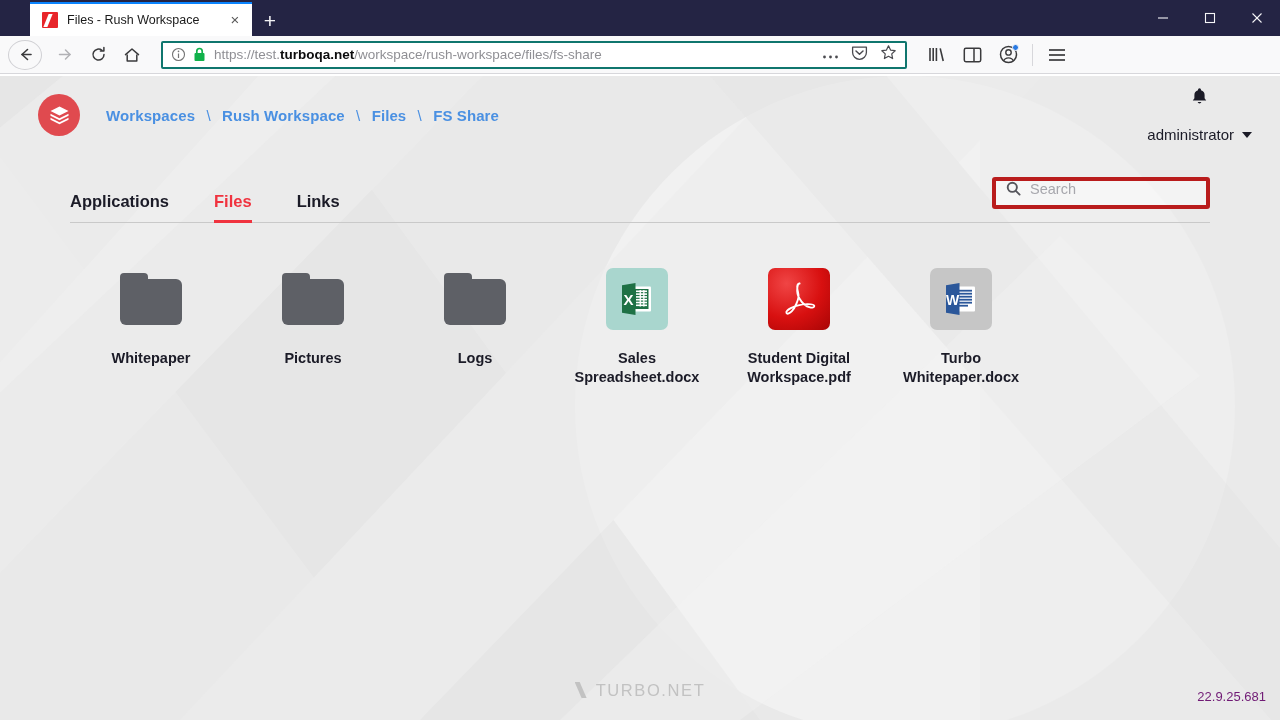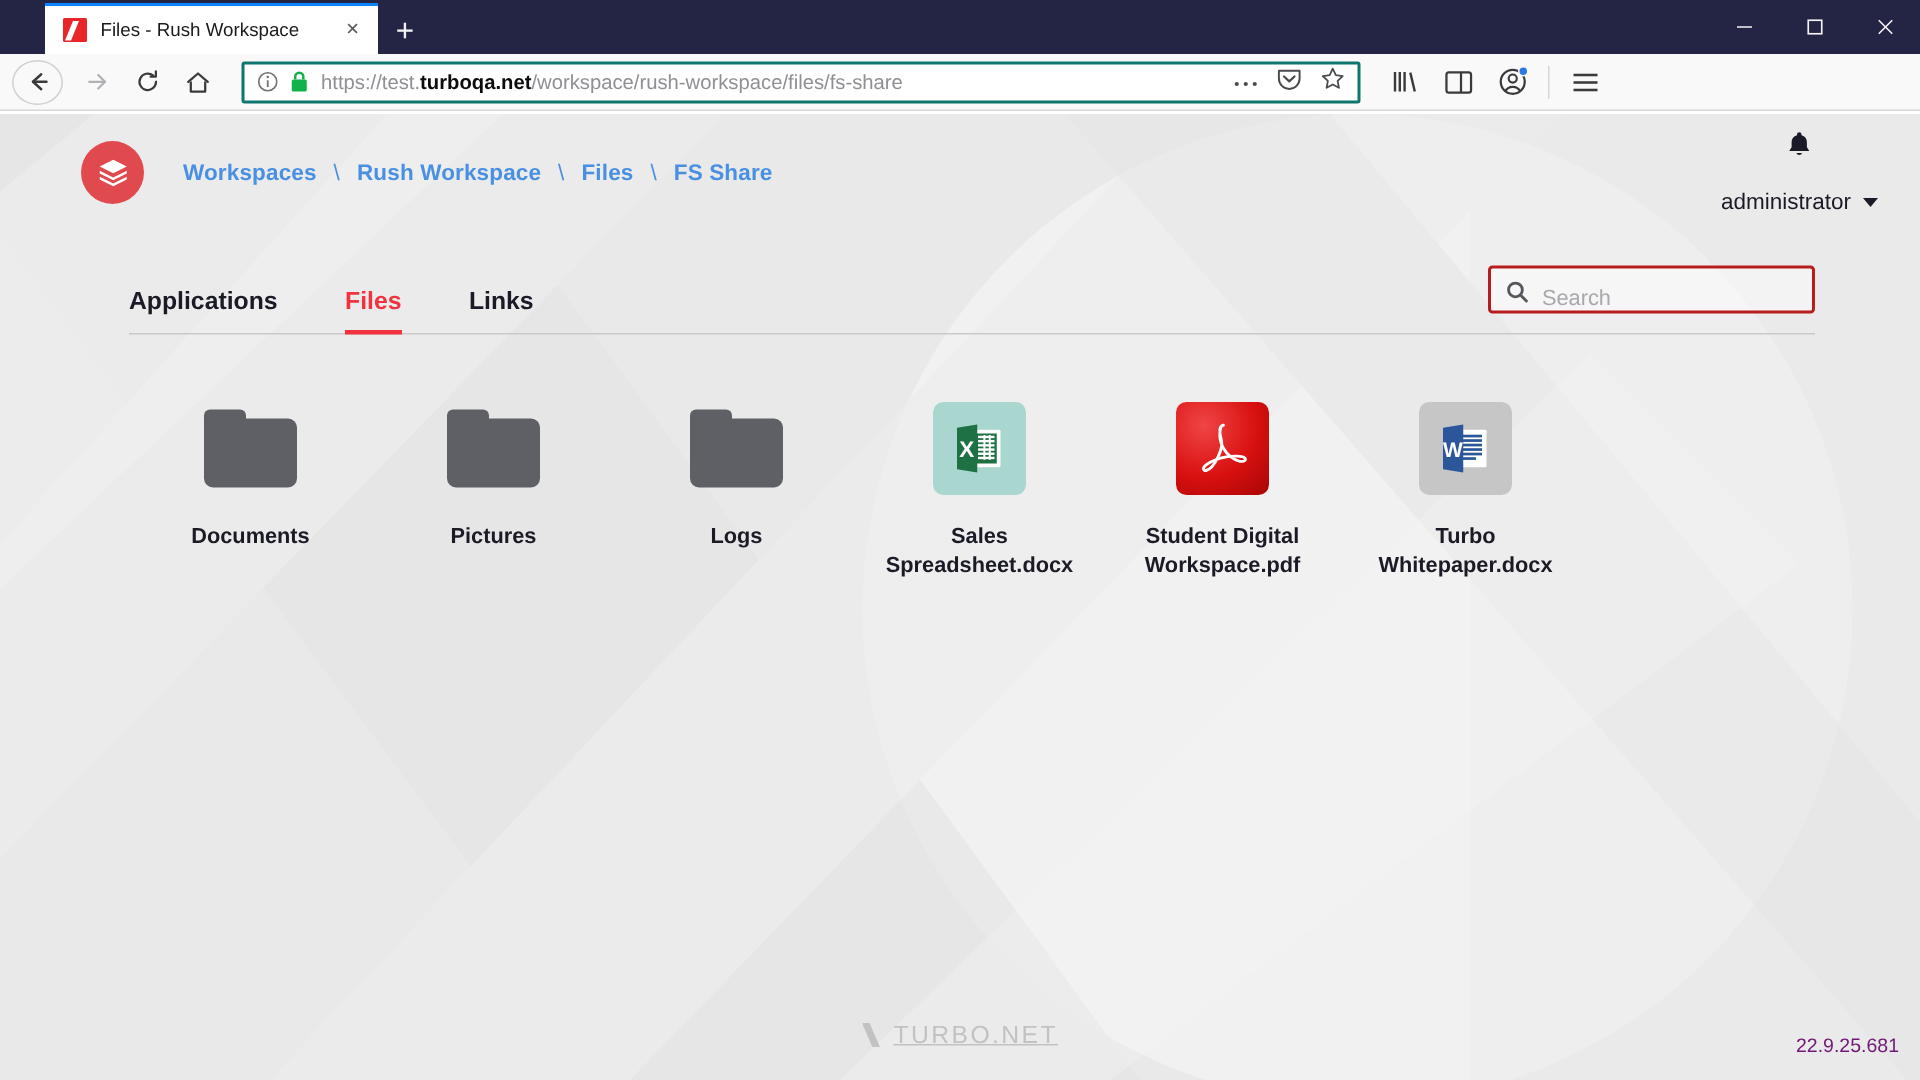--- a/index.html
+++ b/index.html
@@ -82,21 +82,21 @@
   .acct-dot { position: absolute; top: 4px; right: 4px; width: 7px; height: 7px; border-radius: 50%; background: #2a7ae2; border: 1px solid #f9f9fa; }
   .tb-sep { width: 1px; height: 22px; background: #d7d7db; margin: 0 3px; }
 
   
   .page {
     position: absolute; left: 0; top: 76px; width: 1280px; height: 644px;
     background: #e9e9e9; overflow: hidden;
   }
   .bg { position: absolute; inset: 0; overflow: hidden; }
 
-  .content { position: absolute; inset: 0; padding-left: 16px; }
+  .content { position: absolute; inset: 0; }
 
   .appheader {
     height: 78px; display: flex; align-items: center; padding: 0 28px 0 38px;
   }
   .logo {
     width: 42px; height: 42px; border-radius: 50%;
     background: #e04a4f; display: flex; align-items: center; justify-content: center;
     flex: 0 0 42px;
   }
   .crumbs { margin-left: 26px; font-size: 15px; font-weight: 700; letter-spacing: .1px; }
@@ -115,22 +115,22 @@
     font-size: 16.5px; font-weight: 700; color: #1b1b27; padding: 0 0 11px 0;
     margin-right: 33px; position: relative;
   }
   .ptab.active { color: #f0333f; }
   .ptab.active::after {
     content: ""; position: absolute; left: 0; right: 0; bottom: -1px;
     height: 3px; background: #f0333f;
   }
   .searchbox {
     position: absolute; right: 0; bottom: 13px; width: 218px; height: 32px;
-    background: rgba(255,255,255,0.45); border: 2px solid #b91c1c; border-radius: 3px;
-    display: flex; align-items: flex-end; padding: 0 10px; gap: 9px;
+    background: rgba(255,255,255,0.45); border: 4px solid #b91c1c; border-radius: 3px;
+    display: flex; align-items: flex-start; padding: 0 10px; gap: 9px;
   }
   .searchbox .ph { font-size: 14.5px; color: #a7a7ad; }
 
   .grid {
     margin: 32px 70px 0 70px; display: flex; flex-wrap: wrap;
   }
   .item {
     width: 162px; display: flex; flex-direction: column; align-items: center;
     padding-top: 8px;
   }
@@ -155,21 +155,21 @@
     display: flex; align-items: center; justify-content: center;
   }
   .appicon.xlsx { background: #a9d6ce; }
   .appicon.pdf { background: radial-gradient(circle at 30% 25%, #f04545 0%, #d81010 55%, #a80505 100%); }
   .appicon.docx { background: #c6c6c6; }
 
   .footer {
     position: absolute; left: 0; right: 0; bottom: 18px; height: 24px;
     display: flex; align-items: center; justify-content: center;
   }
-  .footer-logo { display: flex; align-items: center; gap: 9px; color: #c2c2c2; text-decoration: underline; }
+  .footer-logo { display: flex; align-items: center; gap: 9px; color: #c2c2c2; }
   .footer-logo .mark {
     width: 12px; height: 16px; background: #c2c2c2;
     clip-path: polygon(0 0, 42% 0, 100% 100%, 58% 100%);
   }
   .footer-logo .txt { font-size: 16.5px; letter-spacing: 1.6px; color: #c2c2c2; }
   .version {
     position: absolute; right: 14px; bottom: 16px;
     font-size: 13px; color: #701a75;
   }
 </style>
@@ -377,21 +377,21 @@
 
       <div class="grid">
 
         <div class="item">
           <div class="iconwrap">
             <div class="folder">
                 <div class="tabtop"></div>
                 <div class="body"></div>
               </div>
           </div>
-          <div class="label">Documents</div>
+          <div class="label">Whitepaper</div>
         </div>
 
         <div class="item">
           <div class="iconwrap">
             <div class="folder">
                 <div class="tabtop"></div>
                 <div class="body"></div>
               </div>
           </div>
           <div class="label">Pictures</div>

